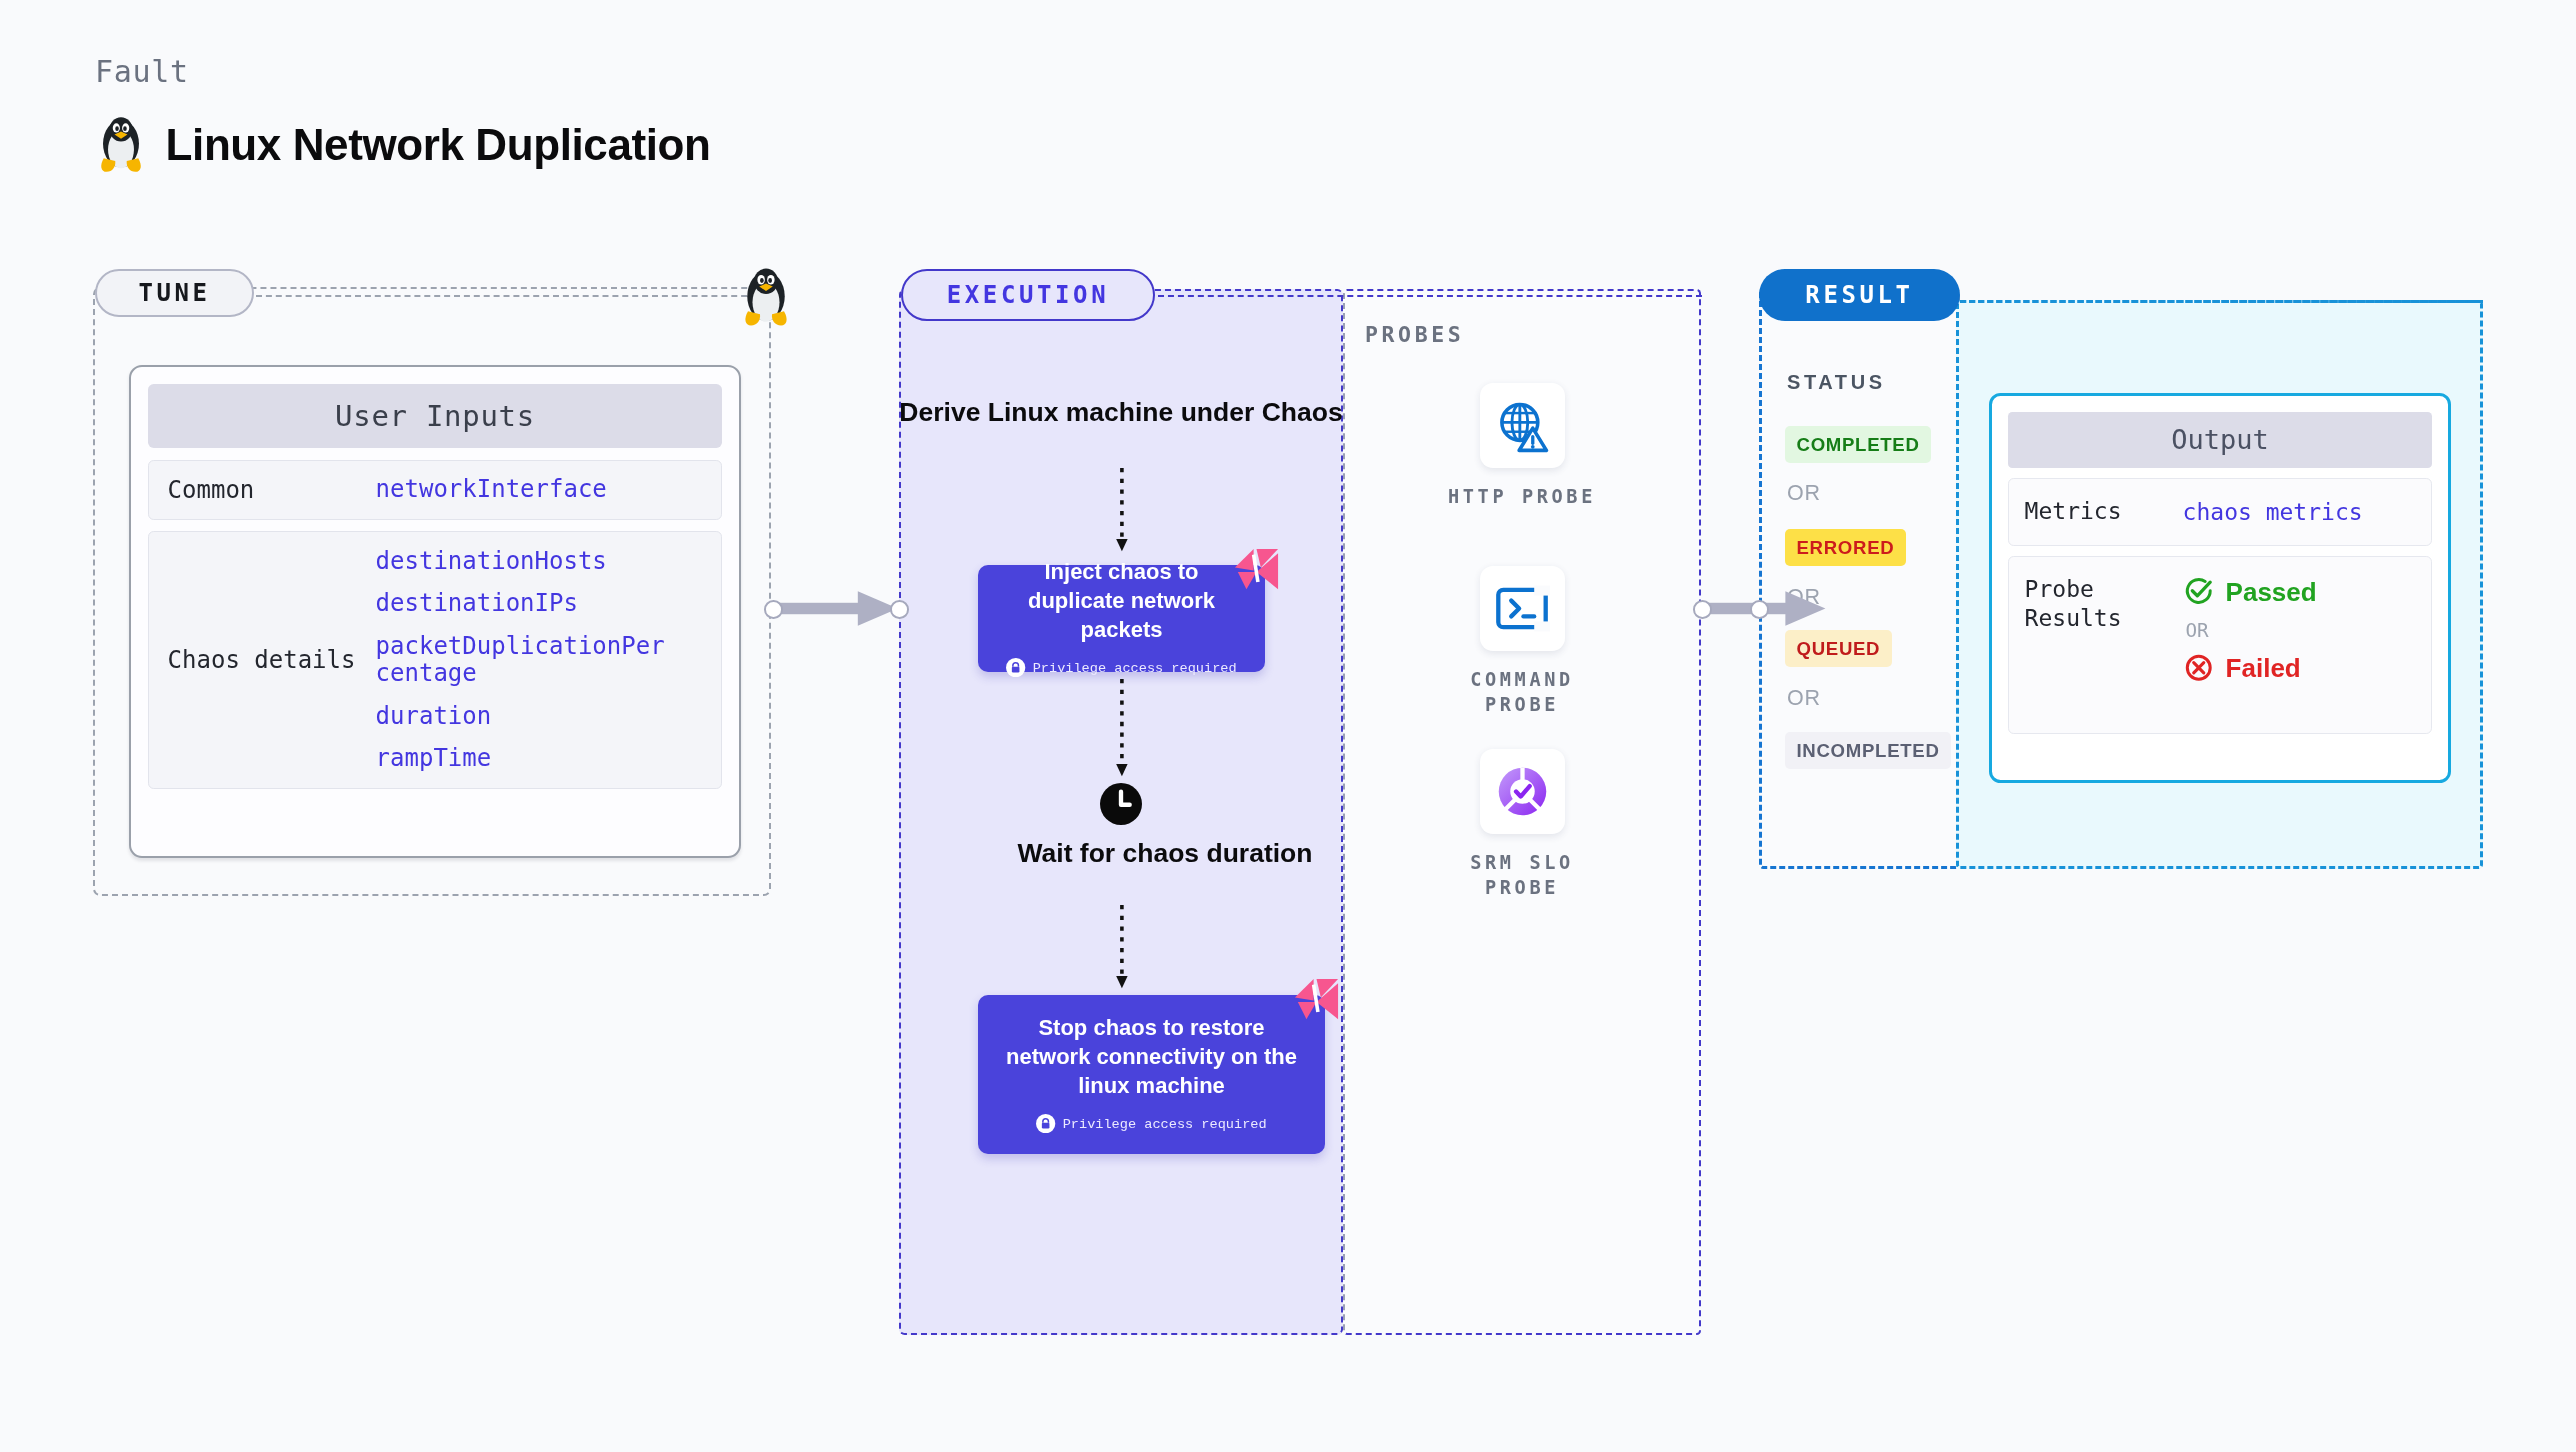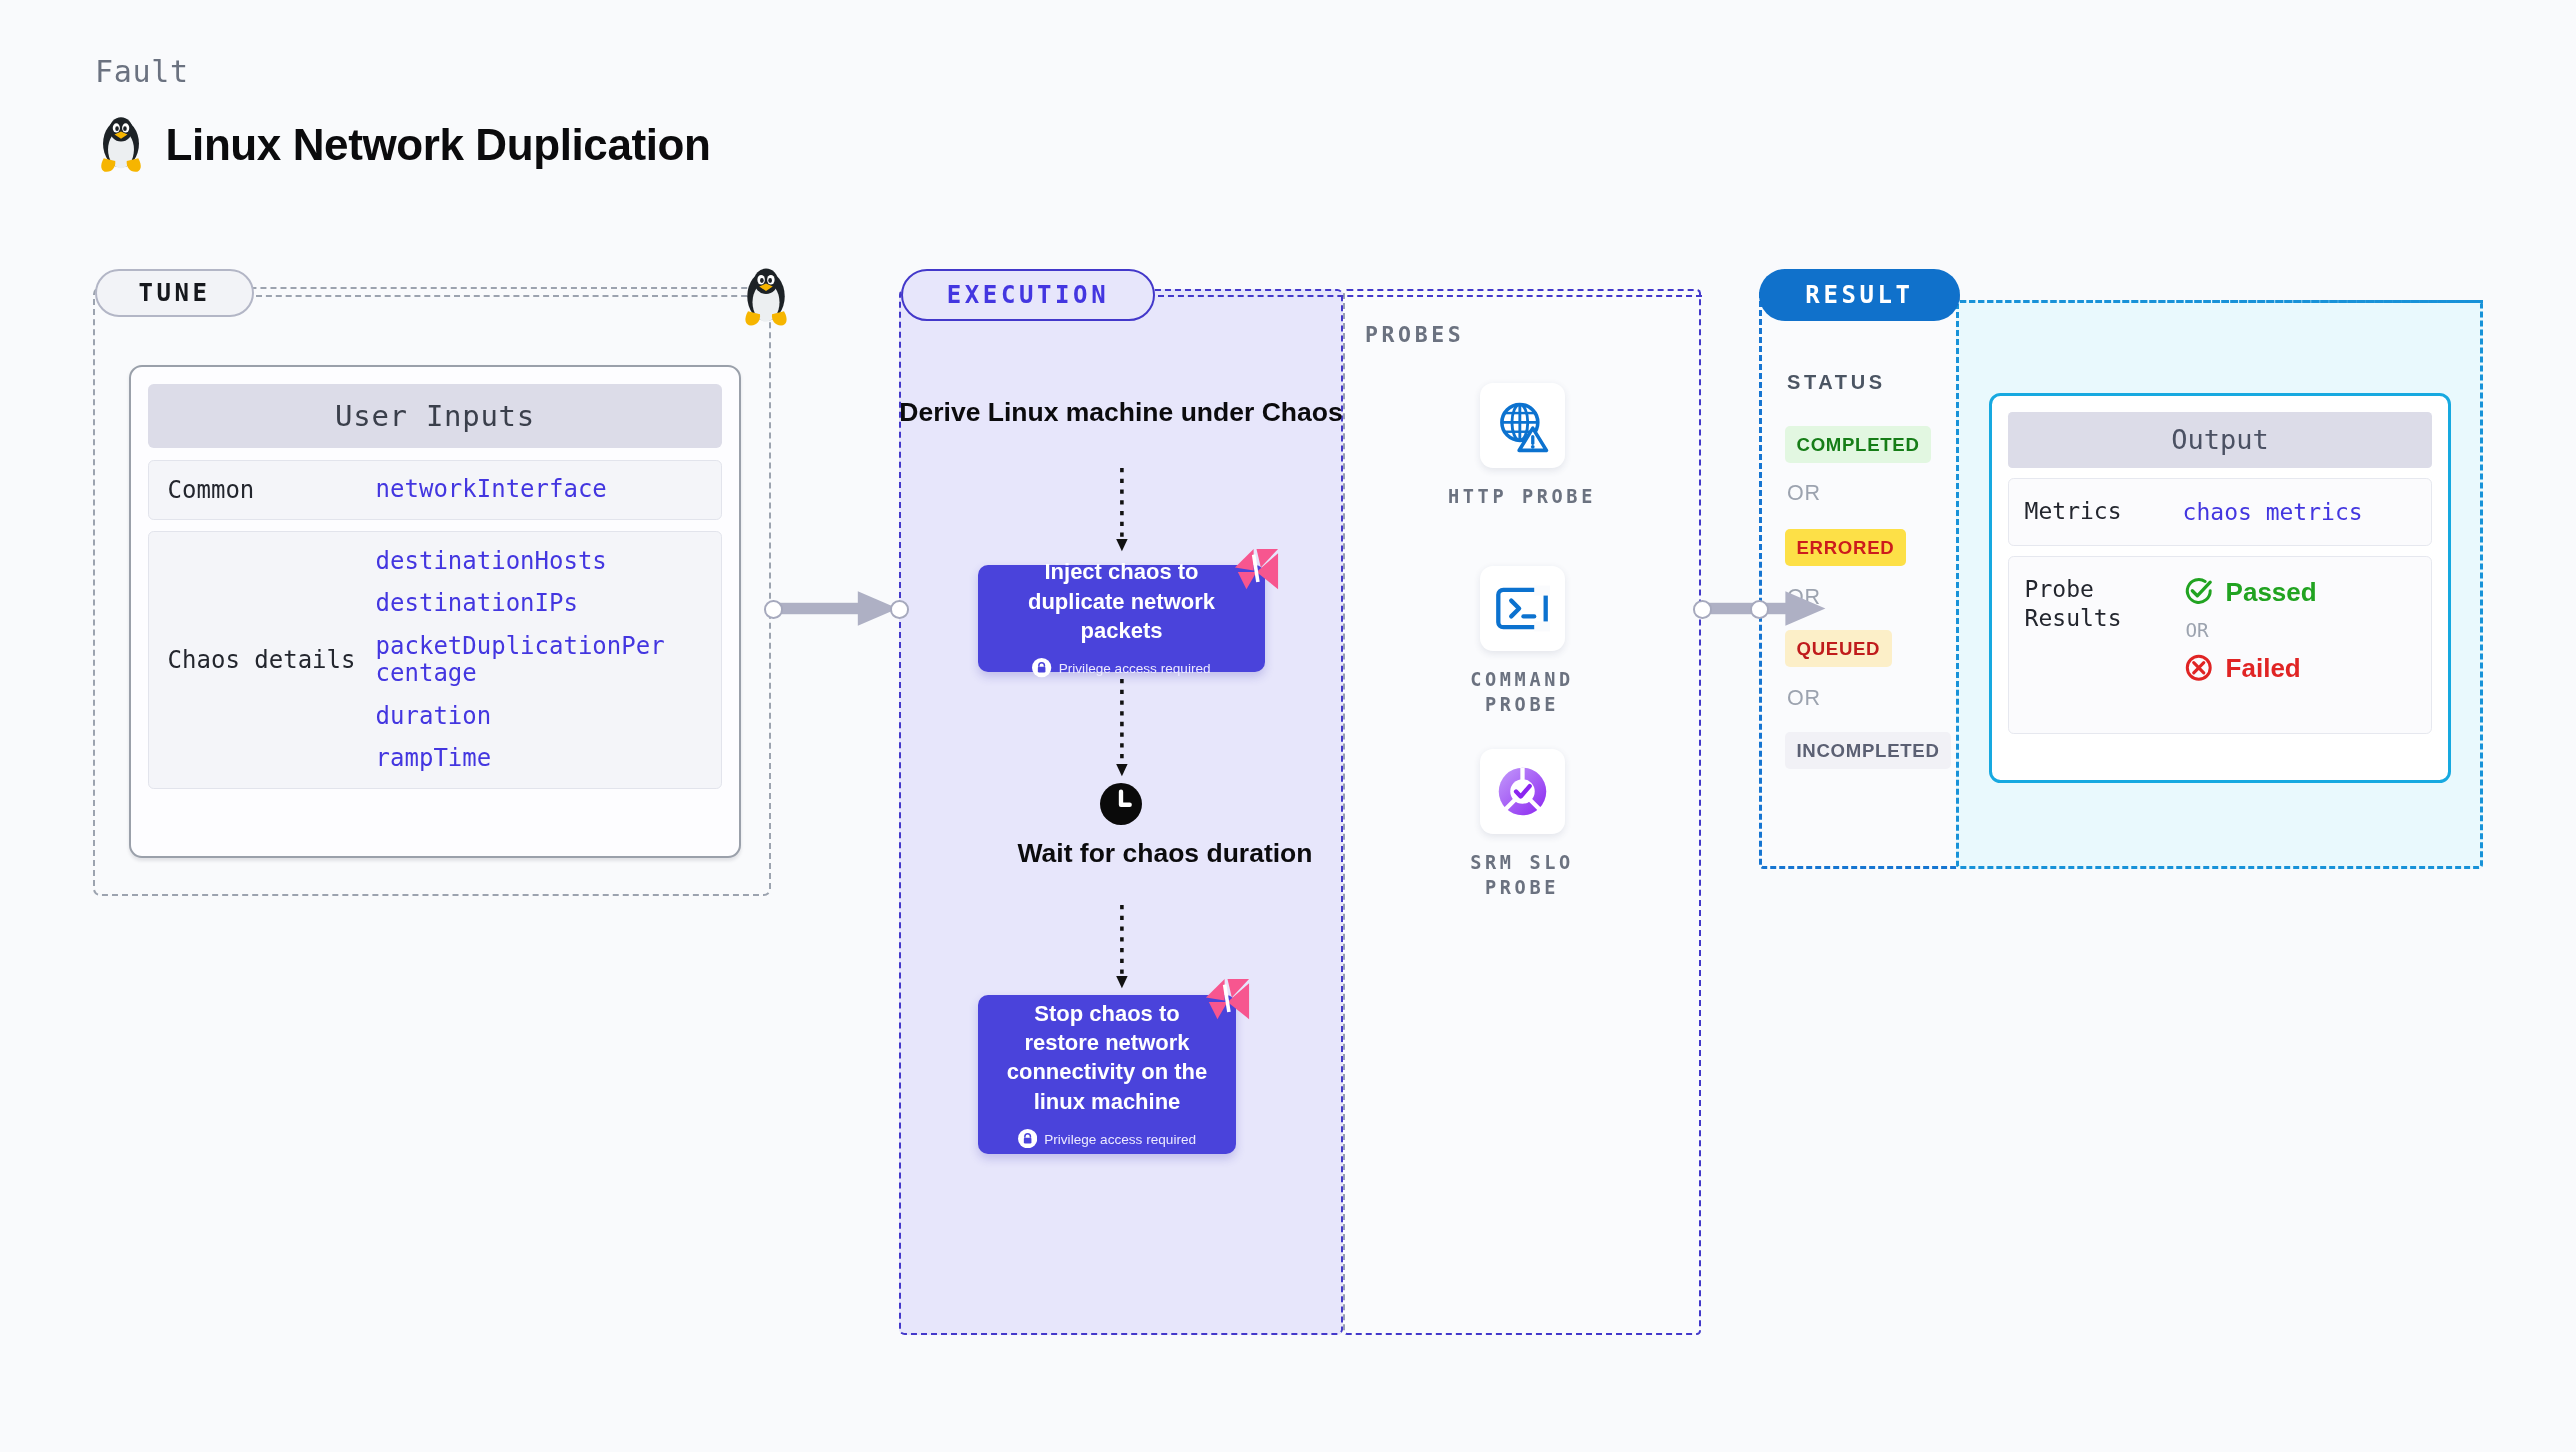--- a/index.html
+++ b/index.html
@@ -90,21 +90,21 @@
   }
   .chaos-node{
     position:absolute;box-sizing:border-box;
     background:#4a43db;border-radius:10px;color:#fff;
     display:flex;flex-direction:column;align-items:center;justify-content:center;
     box-shadow:0 4.3px 10px rgba(60,50,180,.22);
   }
   .chaos-node .ttl{
     font-size:22px;font-weight:700;text-align:center;line-height:1.33;padding:0 17px;
   }
-  .priv{display:flex;align-items:center;gap:7px;margin-top:13px;}
+  .priv{display:flex;align-items:center;gap:7px;margin-top:13px;font-family:Liberation Mono, monospace;}
   .priv .lbl{font-size:13.6px;color:#eceaff;font-weight:400;}
   .pin{position:absolute;right:-15.8px;top:-18.6px;width:49px;height:46px;}
 
   
   #probes-panel{
     left:1343px;top:289px;width:358px;height:1046px;
     border:2.1px dashed #4338ca;border-right:2.1px dashed #4338ca;
     border-left:2.1px dashed #9aa0b5;
     border-radius:4.3px;background:#fafbfd;
   }
@@ -315,21 +315,21 @@
       <path d="M29 12 v18 h12" stroke="#ffffff" stroke-width="6" fill="none" stroke-linecap="round" stroke-linejoin="round"></path>
     </svg>
   </div>
   <div class="flow-title" style="top:548px;padding-left:44px;">Wait for chaos duration</div>
 
   <svg style="position:absolute;left:215px;top:616px;" width="15.8" height="86" viewBox="0 0 22 120">
     <line x1="11" y1="0" x2="11" y2="100" stroke="#111" stroke-width="5" stroke-dasharray="6 9"></line>
     <path d="M3 99 L19 99 L11 116 Z" fill="#111"></path>
   </svg>
 
-  <div class="chaos-node" style="left:79px;top:706px;width:258px;height:159px;">
+  <div class="chaos-node" style="left:79px;top:706px;width:347px;height:159px;">
     <span class="pin">
       <svg width="49" height="46" viewBox="0 0 68 64">
         <path d="M4 30 L30 4 L30 34 Z" fill="#f7568f"></path>
         <path d="M34 4 L64 4 L40 30 Z" fill="#f7568f"></path>
         <path d="M34 36 L64 10 L64 60 Z" fill="#f7568f"></path>
         <path d="M8 36 L34 36 L20 60 Z" fill="#f7568f"></path>
         <path d="M30 12 L36 50" stroke="#ffffff" stroke-width="5" fill="none"></path>
       </svg>
     </span>
     <div class="ttl">Stop chaos to restore network connectivity on the linux machine</div>

